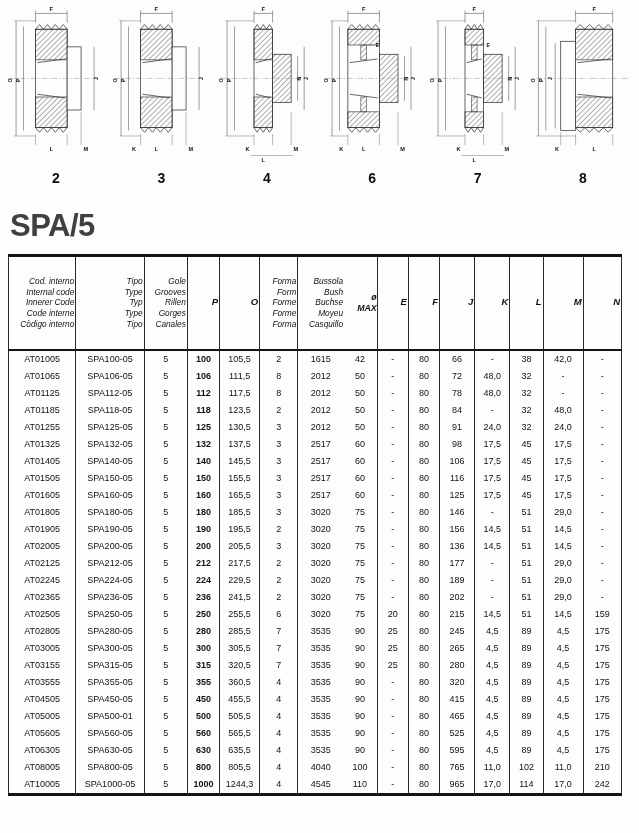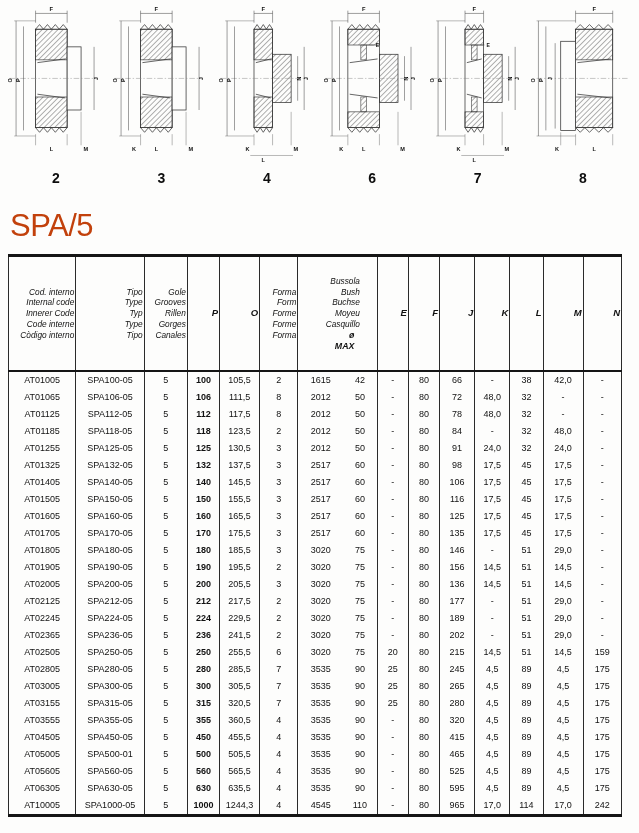--- a/index.html
+++ b/index.html
@@ -7,34 +7,34 @@
     font-family:"Liberation Sans", sans-serif; }
   .page { width:639px; height:833px; position:relative; overflow:hidden; background:#fdfdfc; }
 
   
   .diagrams-row { display:flex; justify-content:space-between; padding:4px 4px 0 4px; height:196px; }
   .diagram-cell { display:flex; flex-direction:column; align-items:center; width:104px; }
   .pulley-svg { width:104px; height:160px; display:block; }
   .pulley-number { font-weight:bold; font-size:14px; margin-top:6px; color:#0d0d0d; }
 
   
-  .page-title { font-size:31px; font-weight:normal; letter-spacing:-0.5px;
-    margin:12px 0 10px 10px; color:#c2410c; }
+  .page-title { font-size:31px; font-weight:bold; letter-spacing:-0.5px;
+    margin:12px 0 10px 10px; color:#404040; }
 
   
   table { border-collapse:collapse; table-layout:fixed; margin-left:8px; width:614px;
     border-top:3px solid #151515; border-bottom:3px solid #151515;
     border-left:1px solid #2a2a2a; border-right:1px solid #2a2a2a; }
   th { border-left:1px solid #2a2a2a; border-right:1px solid #2a2a2a;
     border-bottom:2.5px solid #151515; padding:8px 1px; vertical-align:middle;
     text-align:right; font-weight:normal; font-size:8.3px; line-height:10.8px;
     white-space:pre-line;font-style:italic; }
   th.letter { font-weight:bold; font-size:9.5px; }
   th.bushmax { padding:8px 0; }
-  .bushmax-inner { display:flex; align-items:center;flex-direction:column; }
+  .bushmax-inner { display:flex; align-items:center; }
   .bushmax-inner .bush-part { width:57%; white-space:pre-line; }
   .bushmax-inner .max-part { width:43%; white-space:pre-line; font-weight:bold; font-size:8.8px; }
   td { border-left:1px solid #2a2a2a; border-right:1px solid #2a2a2a;
     text-align:center; font-size:9px; line-height:12.4px; padding:2.3px 1px;
     white-space:nowrap; overflow:hidden; }
   td.bold { font-weight:bold; }
   td.bush { border-right:none; }
   td.omax { border-left:none; }
 
   svg text { font-family:"Liberation Sans", sans-serif; }
@@ -495,37 +495,20 @@
           <td class="omax">60</td>
           <td>-</td>
           <td>80</td>
           <td>125</td>
           <td>17,5</td>
           <td>45</td>
           <td>17,5</td>
           <td>-</td>
         </tr>
         <tr>
-          <td>AT01705</td>
-          <td>SPA170-05</td>
-          <td>5</td>
-          <td class="bold">170</td>
-          <td>175,5</td>
-          <td>3</td>
-          <td class="bush">2517</td>
-          <td class="omax">60</td>
-          <td>-</td>
-          <td>80</td>
-          <td>135</td>
-          <td>17,5</td>
-          <td>45</td>
-          <td>17,5</td>
-          <td>-</td>
-        </tr>
-        <tr>
           <td>AT01805</td>
           <td>SPA180-05</td>
           <td>5</td>
           <td class="bold">180</td>
           <td>185,5</td>
           <td>3</td>
           <td class="bush">3020</td>
           <td class="omax">75</td>
           <td>-</td>
           <td>80</td>
@@ -767,20 +750,37 @@
           <td class="omax">90</td>
           <td>-</td>
           <td>80</td>
           <td>595</td>
           <td>4,5</td>
           <td>89</td>
           <td>4,5</td>
           <td>175</td>
         </tr>
         <tr>
+          <td>AT08005</td>
+          <td>SPA800-05</td>
+          <td>5</td>
+          <td class="bold">800</td>
+          <td>805,5</td>
+          <td>4</td>
+          <td class="bush">4040</td>
+          <td class="omax">100</td>
+          <td>-</td>
+          <td>80</td>
+          <td>765</td>
+          <td>11,0</td>
+          <td>102</td>
+          <td>11,0</td>
+          <td>210</td>
+        </tr>
+        <tr>
           <td>AT10005</td>
           <td>SPA1000-05</td>
           <td>5</td>
           <td class="bold">1000</td>
           <td>1244,3</td>
           <td>4</td>
           <td class="bush">4545</td>
           <td class="omax">110</td>
           <td>-</td>
           <td>80</td>

